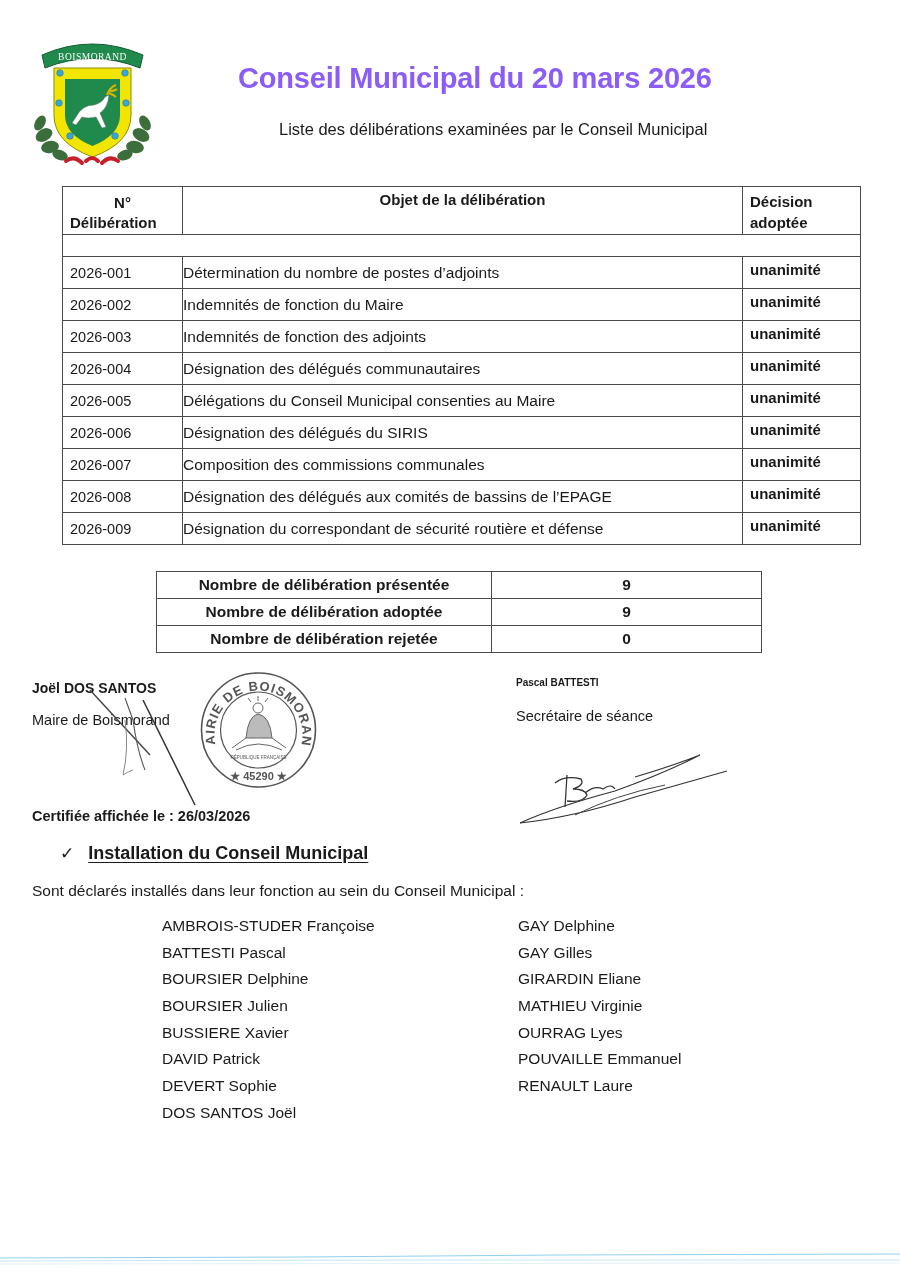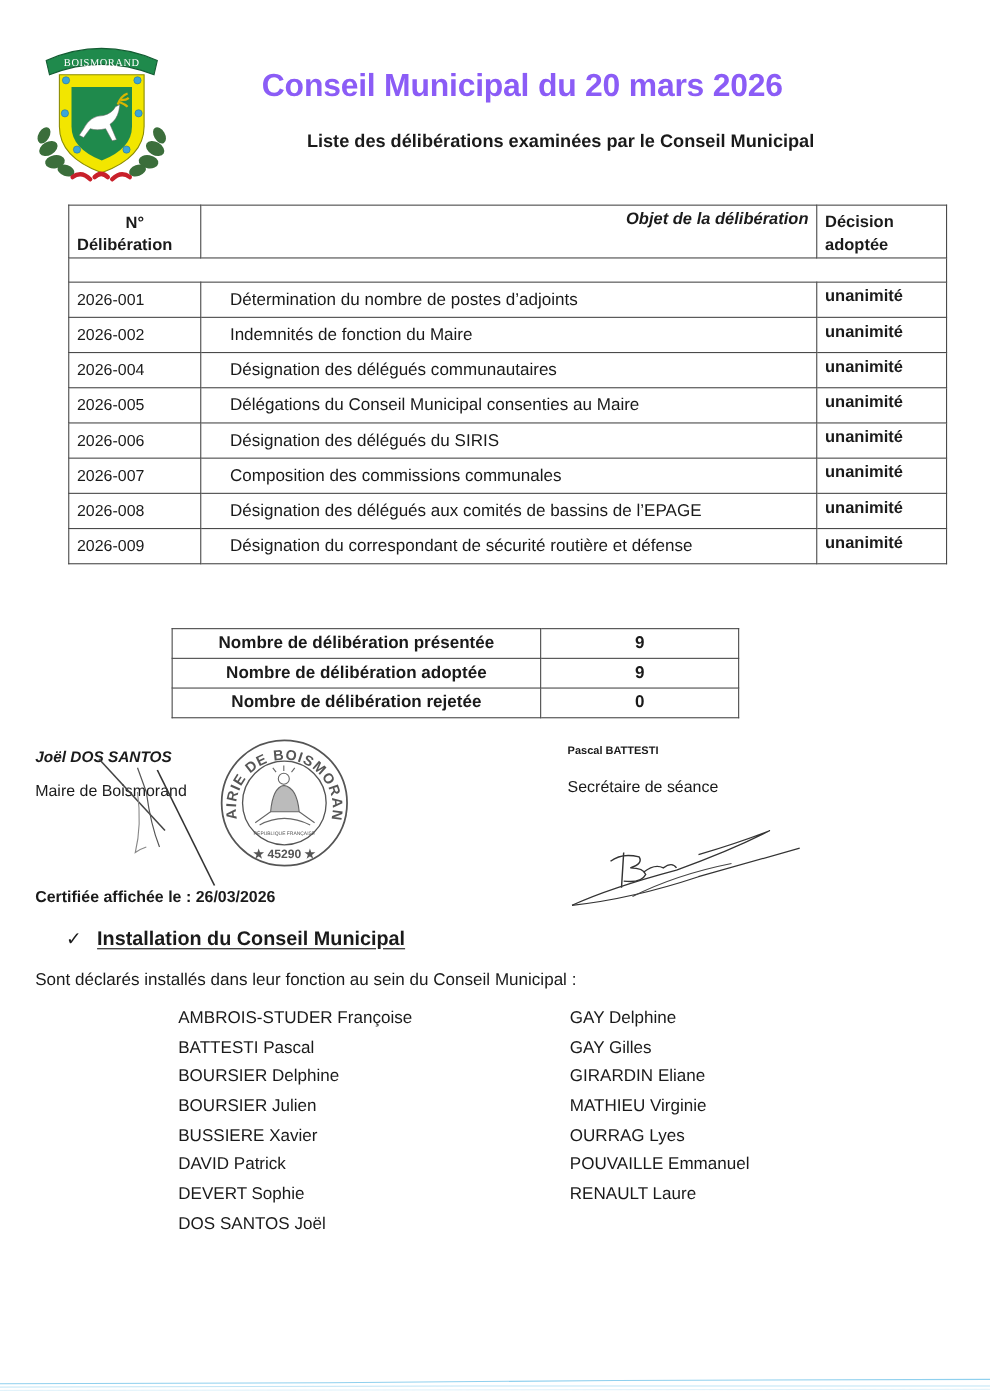--- a/index.html
+++ b/index.html
@@ -16,61 +16,61 @@
     #logo { left: 30px; top: 35px; width: 125px; height: 140px; }
 
     
     #title {
       left: 238px; top: 62px; width: 540px;
       font-size: 29px; font-weight: bold; color: #8b5cf6;
       letter-spacing: -0.2px; white-space: nowrap;
     }
     #subtitle {
       left: 279px; top: 120px;
-      font-size: 16.5px; font-weight: bold; white-space: nowrap;
+      font-size: 16.5px; font-weight: normal; white-space: nowrap;
     }
 
     
     #delib-table {
       left: 62px; top: 186px; width: 799px;
       border-collapse: collapse;
       font-size: 15px;
     }
     #delib-table td, #delib-table th {
       border: 1.4px solid #4a4a4a;
       padding: 0 7px;
       vertical-align: middle;
     }
     #delib-table th {
       font-weight: bold; text-align: left; height: 48px; vertical-align: top; padding-top: 4px;
     }
     #delib-table th.num { width: 120px; padding-top: 6px; line-height: 20px; }
     #delib-table th.num .n { display: block; text-align: center; padding-left: 0; }
-    #delib-table th.obj { text-align: right; font-style: italic; }
+    #delib-table th.obj { text-align: center; }
     #delib-table th.dec { width: 118px; line-height: 21px; padding-top: 4px; margin-left: 44px; }
     #delib-table tr.spacer td { height: 22px; }
     #delib-table tr.row td { height: 32px; }
     #delib-table td.num { font-size: 14.5px; }
-    #delib-table td.obj { font-size: 15.5px; padding-left: 26px; }
+    #delib-table td.obj { font-size: 15.5px; padding-left: 0; }
     #delib-table td.dec { font-weight: bold; font-size: 15px; padding-bottom: 6px; }
 
     
     #summary-table {
-      left: 156px; top: 571px; width: 516px;
+      left: 156px; top: 571px; width: 606px;
       border-collapse: collapse;
       font-size: 15.5px; font-weight: bold;
     }
     #summary-table td {
       border: 1.4px solid #4a4a4a;
       height: 27px; text-align: center;
     }
     #summary-table td.lbl { width: 335px; }
 
     
-    #mayor-name { left: 32px; top: 680px; font-size: 14px; font-weight: bold; font-style: italic; }
+    #mayor-name { left: 32px; top: 680px; font-size: 14px; font-weight: bold; }
     #mayor-title { left: 32px; top: 712px; font-size: 14.5px; }
     #secretary-name { left: 516px; top: 677px; font-size: 10px; font-weight: bold; }
     #secretary-title { left: 516px; top: 708px; font-size: 14.5px; }
     #certified { left: 32px; top: 808px; font-size: 14.5px; font-weight: bold; }
 
     #stamp { left: 196px; top: 668px; width: 125px; height: 122px; }
     #mayor-sig { left: 85px; top: 680px; width: 130px; height: 130px; }
     #secretary-sig { left: 515px; top: 745px; width: 215px; height: 85px; }
 
     
@@ -158,20 +158,25 @@
         <td colspan="3"></td>
       </tr>
     <tr class="row">
       <td class="num">2026-001</td>
       <td class="obj">Détermination du nombre de postes d’adjoints</td>
       <td class="dec">unanimité</td>
     </tr>
     <tr class="row">
       <td class="num">2026-002</td>
       <td class="obj">Indemnités de fonction du Maire</td>
+      <td class="dec">unanimité</td>
+    </tr>
+    <tr class="row">
+      <td class="num">2026-003</td>
+      <td class="obj">Indemnités de fonction des adjoints</td>
       <td class="dec">unanimité</td>
     </tr>
     <tr class="row">
       <td class="num">2026-004</td>
       <td class="obj">Désignation des délégués communautaires</td>
       <td class="dec">unanimité</td>
     </tr>
     <tr class="row">
       <td class="num">2026-005</td>
       <td class="obj">Délégations du Conseil Municipal consenties au Maire</td>

